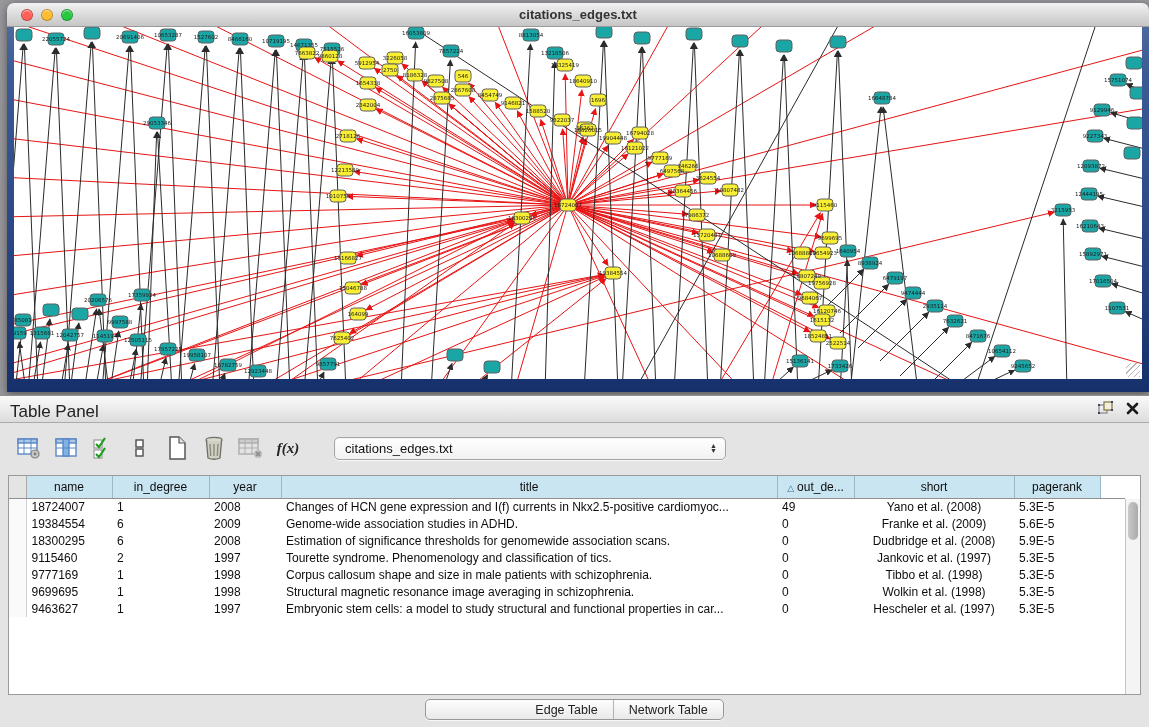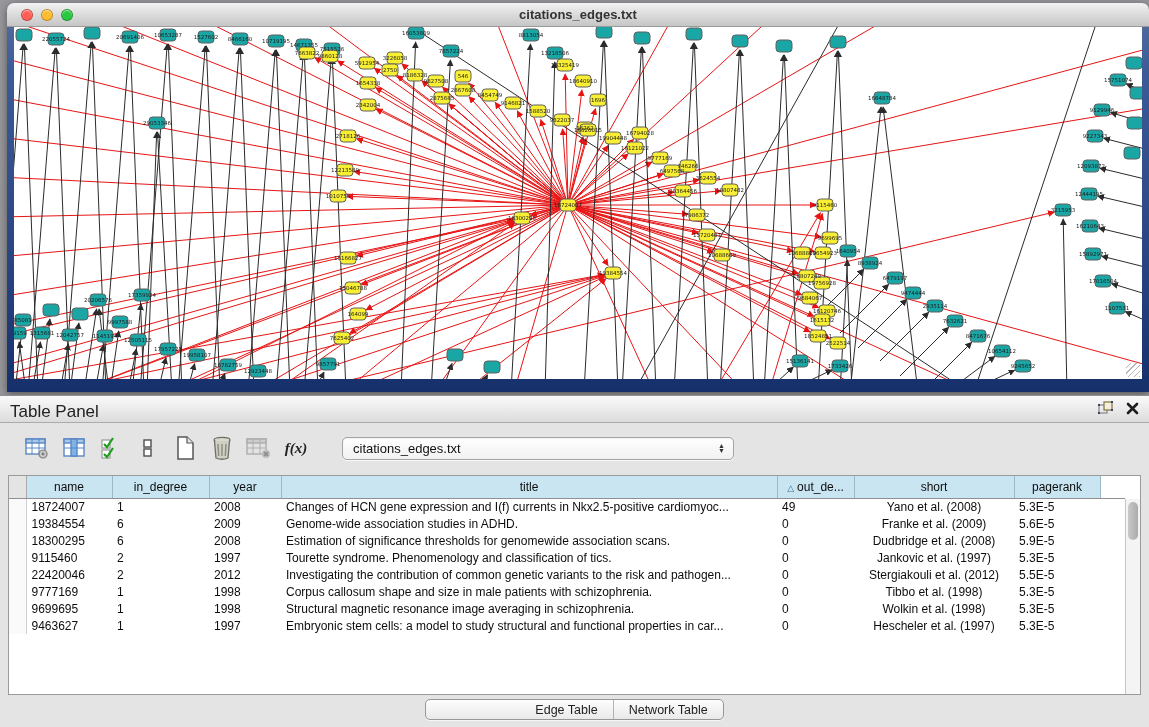--- a/index.html
+++ b/index.html
@@ -26,21 +26,21 @@
     background:repeating-linear-gradient(135deg,transparent 0 3px,#b5b5b5 3px 4px); }
 
   
   .table-panel { position:absolute; left:0; top:395px; width:1149px; height:332px;
     background:#e4e4e4; border-top:1px solid #8e8e8e; display:flex; flex-direction:column; }
   .panel-header { height:27px; background:linear-gradient(180deg,#fafafa,#dcdcdc);
     border-bottom:1px solid #ababab; position:relative; flex:0 0 auto; }
   .panel-header .panel-title { position:absolute; left:10px; top:6px; font-size:17px; color:#222; }
   .panel-header .hdr-icons { position:absolute; right:10px; top:5px; display:flex; gap:12px; align-items:center; }
 
-  .toolbar { height:50px; display:flex; align-items:center; padding-left:22px; flex:0 0 auto; }
+  .toolbar { height:50px; display:flex; align-items:center; padding-left:14px; flex:0 0 auto; }
   .tb-btn { width:30px; height:30px; margin-right:7px; display:flex; align-items:center;
     justify-content:center; border-radius:4px; }
   .fx { font-family:"Liberation Serif", serif; font-style:italic; font-weight:bold;
     font-size:15px; color:#222; }
   .combo { margin-left:24px; width:392px; height:23px; border:1px solid #a4a4a4; border-radius:5px;
     background:linear-gradient(180deg,#ffffff,#f1f1f1); display:flex; align-items:center;
     padding:0 8px 0 10px; font-size:13px; color:#111;
     box-shadow:0 1px 1px rgba(255,255,255,.8), inset 0 1px 1px rgba(0,0,0,.06); }
   .combo .combo-val { flex:1; }
   .spin { display:flex; flex-direction:column; line-height:5px; font-size:7px; color:#333; }
@@ -663,31 +663,20 @@
             <td>2</td>
             <td>1997</td>
             <td>Tourette syndrome. Phenomenology and classification of tics.</td>
             <td>0</td>
             <td class="c-short">Jankovic et al. (1997)</td>
             <td>5.3E-5</td>
             <td></td>
           </tr>
           <tr>
             <td class="gutter"></td>
-            <td>22420046</td>
-            <td>2</td>
-            <td>2012</td>
-            <td>Investigating the contribution of common genetic variants to the risk and pathogen...</td>
-            <td>0</td>
-            <td class="c-short">Stergiakouli et al. (2012)</td>
-            <td>5.5E-5</td>
-            <td></td>
-          </tr>
-          <tr>
-            <td class="gutter"></td>
             <td>9777169</td>
             <td>1</td>
             <td>1998</td>
             <td>Corpus callosum shape and size in male patients with schizophrenia.</td>
             <td>0</td>
             <td class="c-short">Tibbo et al. (1998)</td>
             <td>5.3E-5</td>
             <td></td>
           </tr>
           <tr>

